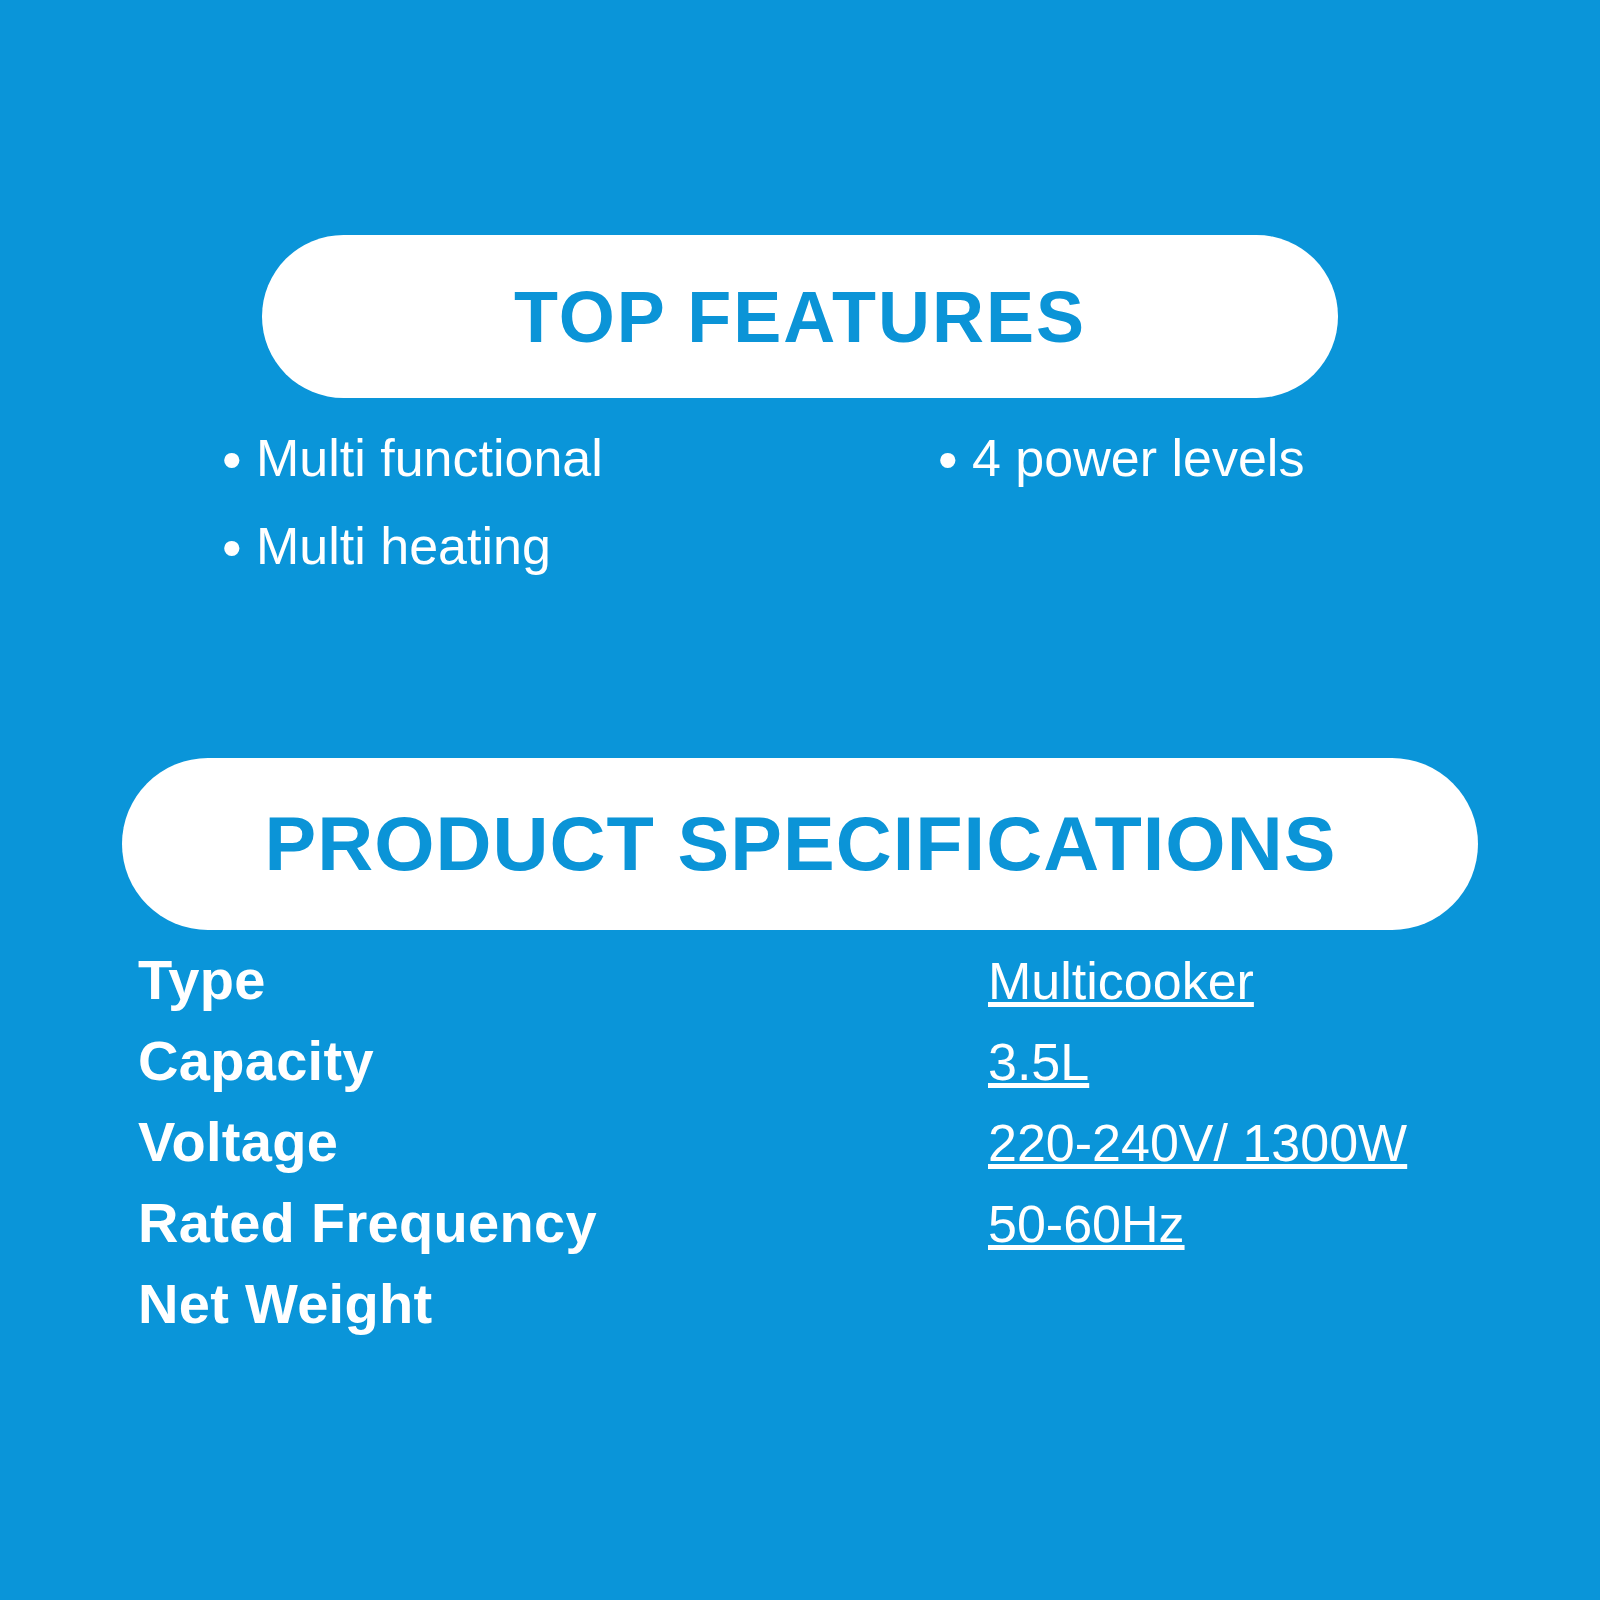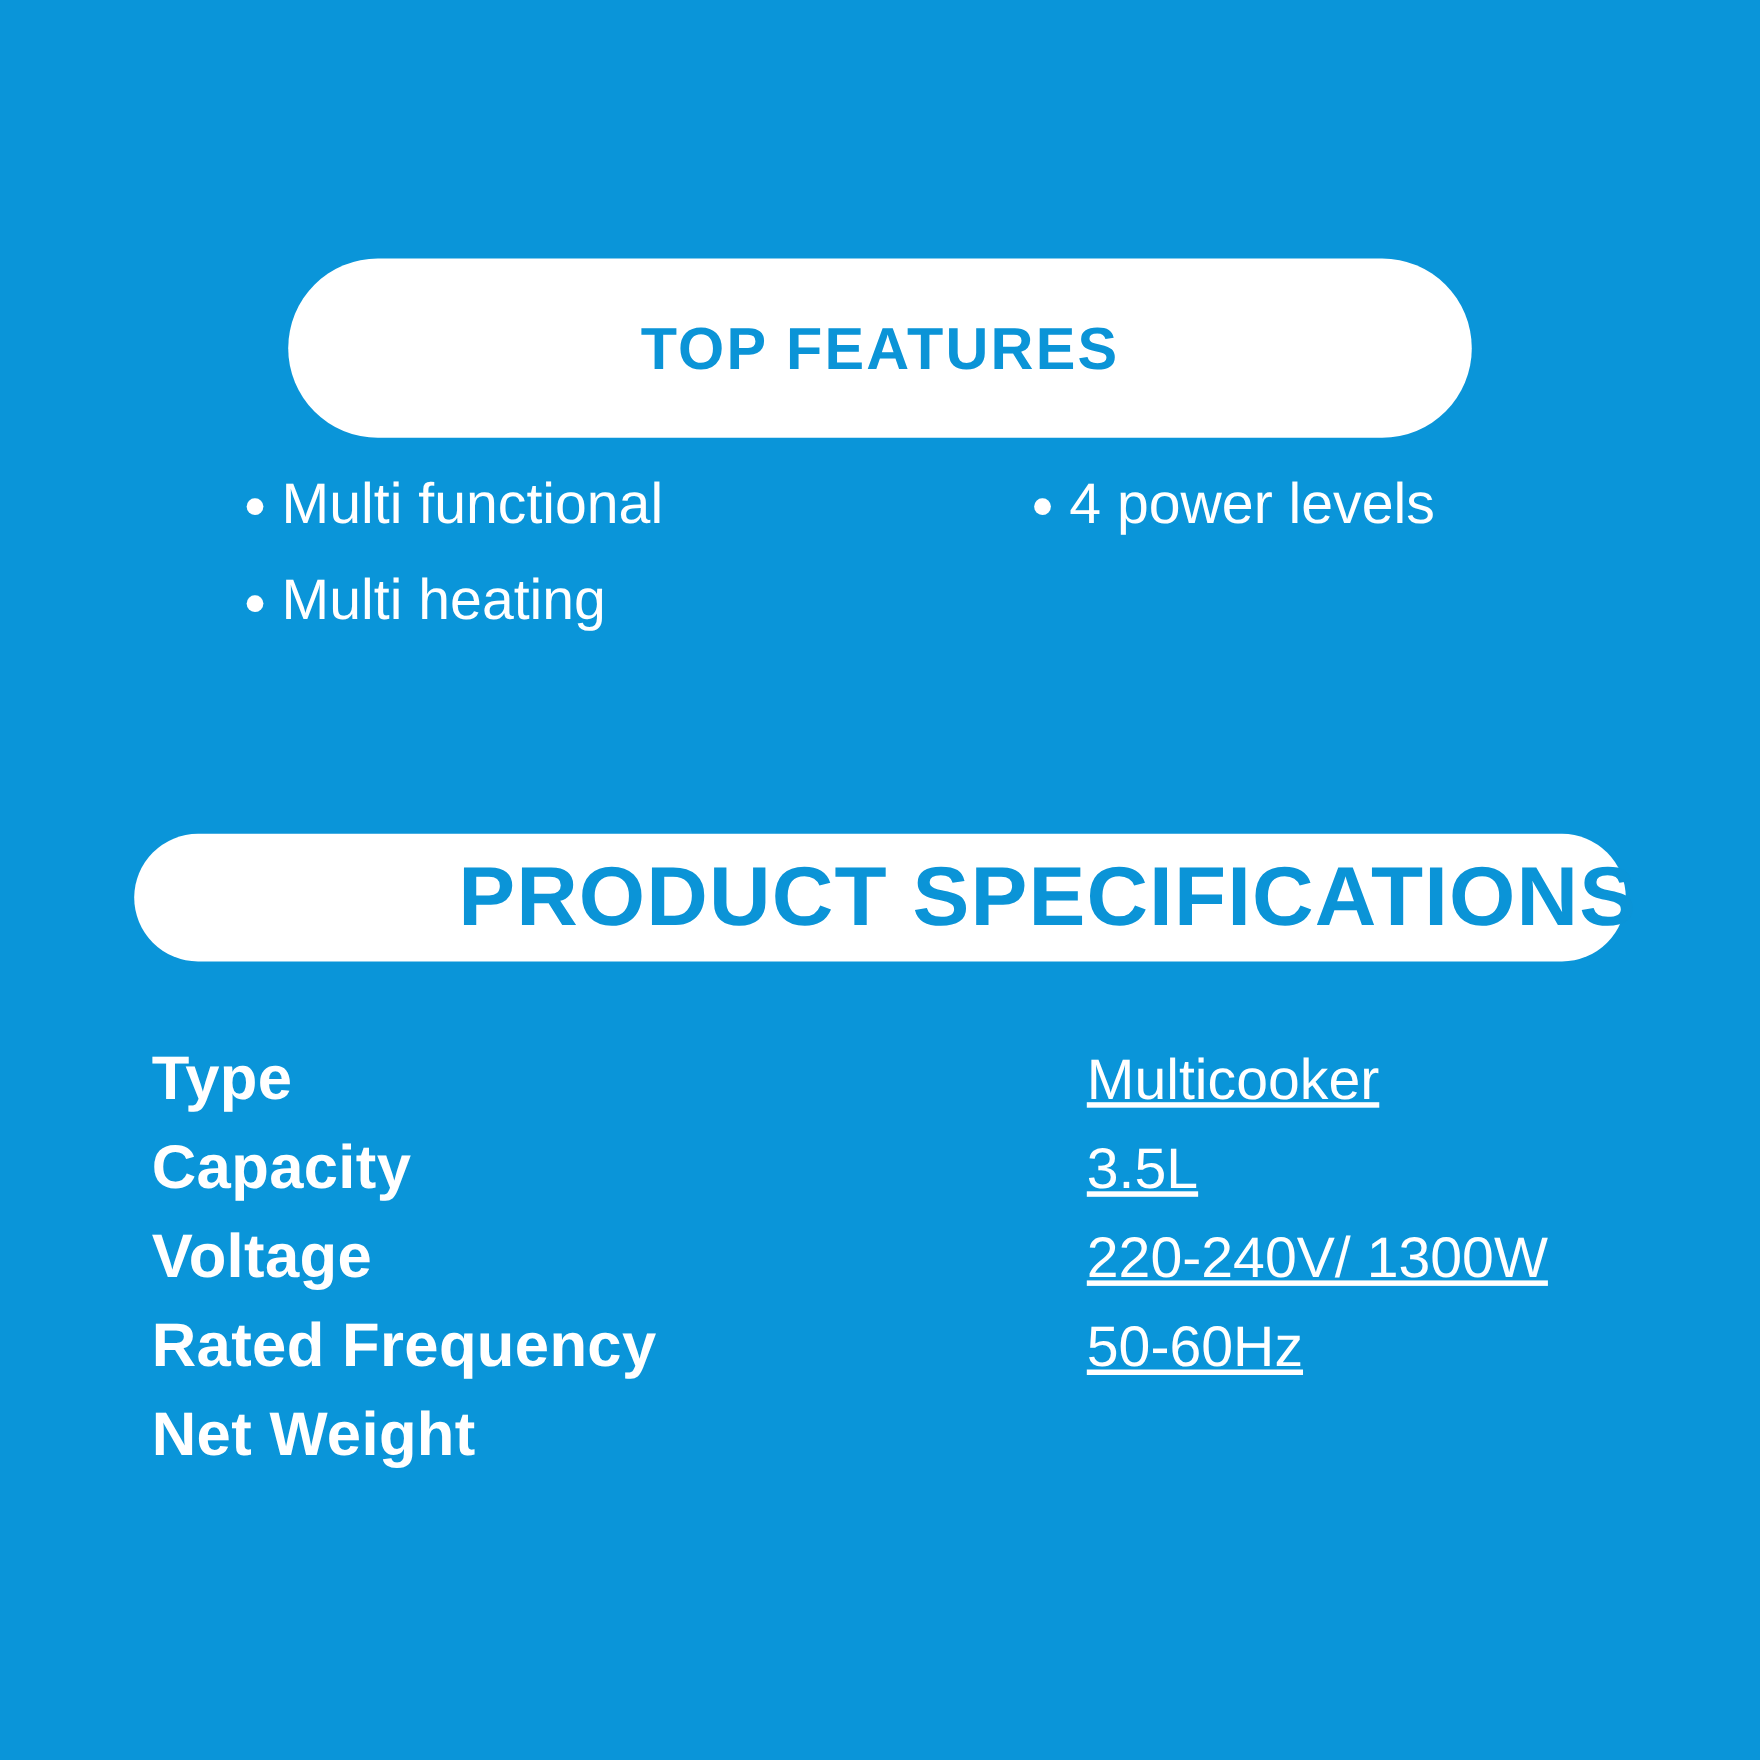--- a/index.html
+++ b/index.html
@@ -42,30 +42,29 @@
     text-align: center;
   }
 
   #pill-features {
     left: 262px;
     top: 235px;
     width: 1076px;
     height: 163px;
   }
   #pill-features .pill-text {
-    font-size: 54px;
+    font-size: 72px;
     letter-spacing: 2px;
   }
 
   #pill-specs {
     left: 122px;
     top: 758px;
     width: 1356px;
-    height: 116px;
-    justify-content: flex-end;
+    height: 172px;
   }
   #pill-specs .pill-text {
     font-size: 76px;
     letter-spacing: 1px;
     transform: scaleX(1.02);
   }
 
   
   #features-area {
     position: absolute;

